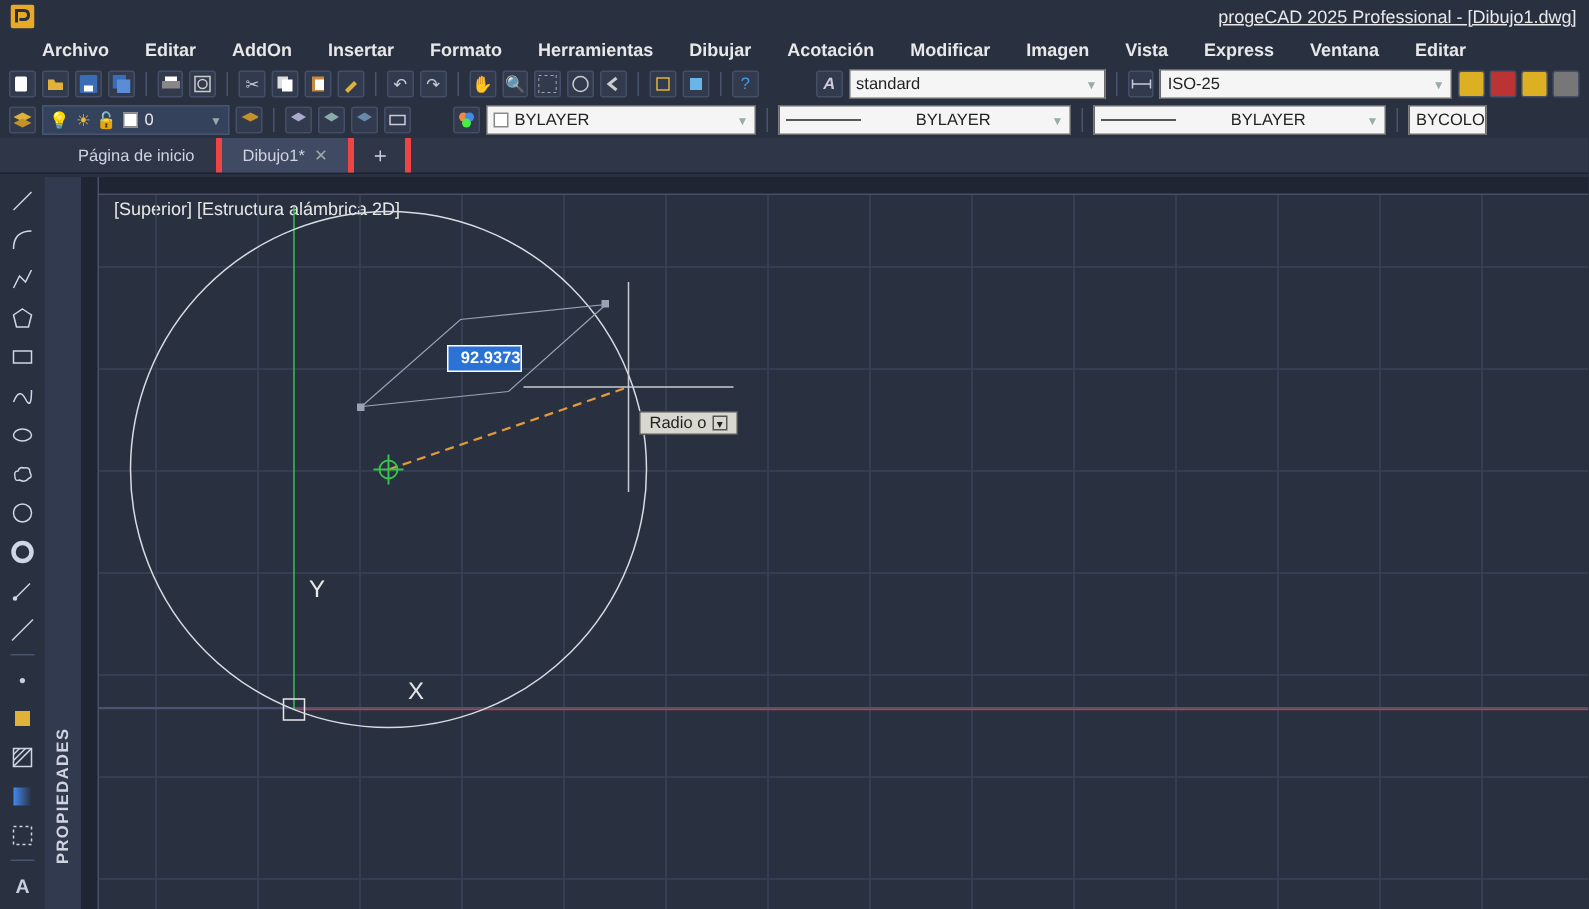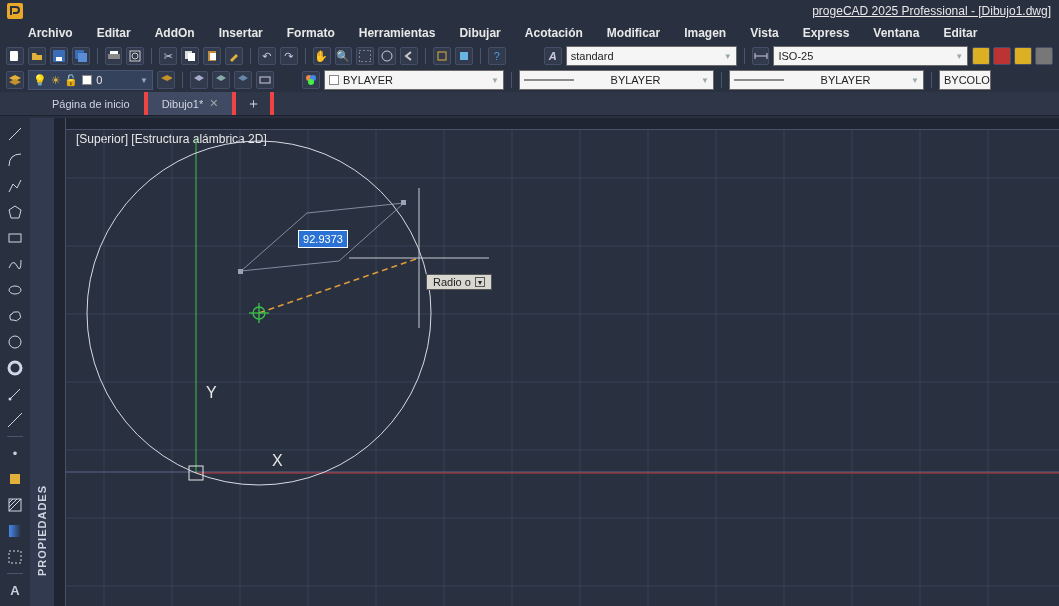--- a/index.html
+++ b/index.html
@@ -38,21 +38,21 @@
   .prop-panel .label { writing-mode: vertical-rl; transform: rotate(180deg); font-size: 11px; font-weight: bold; letter-spacing: 1px; color: #cfd4e0; }
 
   .canvas-wrap { flex: 1; position: relative; background: #293040; overflow: hidden; }
   .canvas-svg { position: absolute; inset: 0; width: 100%; height: 100%; }
 
   .ruler-h { position: absolute; top: 0; left: 12px; right: 0; height: 12px; background: #1f2533; border-bottom: 1px solid #495067; }
   .ruler-v { position: absolute; top: 0; left: 0; bottom: 0; width: 12px; background: #1f2533; border-right: 1px solid #495067; }
 
   .view-label { position: absolute; top: 14px; left: 22px; font-size: 12px; color: #e8e8e8; }
 
-  .dyn-input { position: absolute; width: 50px; height: 18px; background: #2a72d4; color: #fff; border: 1px solid #fff; font-size: 11px; text-align: center; line-height: 16px; }
+  .dyn-input { position: absolute; width: 50px; height: 18px; background: #2a72d4; color: #fff; border: 1px solid #fff; font-size: 11px; text-align: right; line-height: 16px; font-weight: bold; }
   .tooltip-box { position: absolute; background: #d8d8d0; color: #222; border: 1px solid #555; font-size: 11px; padding: 1px 6px; display: flex; align-items: center; gap: 4px; }
   .tooltip-box .tip-icon { width: 10px; height: 10px; border: 1px solid #555; font-size: 8px; display: flex; align-items: center; justify-content: center; }
 
   .layer-sw { width: 10px; height: 10px; border: 1px solid #888; background: #fff; }
 
   .yellow-sw { background: #dcb022; border-radius: 2px; }
 </style>
 </head>
 <body>
 

